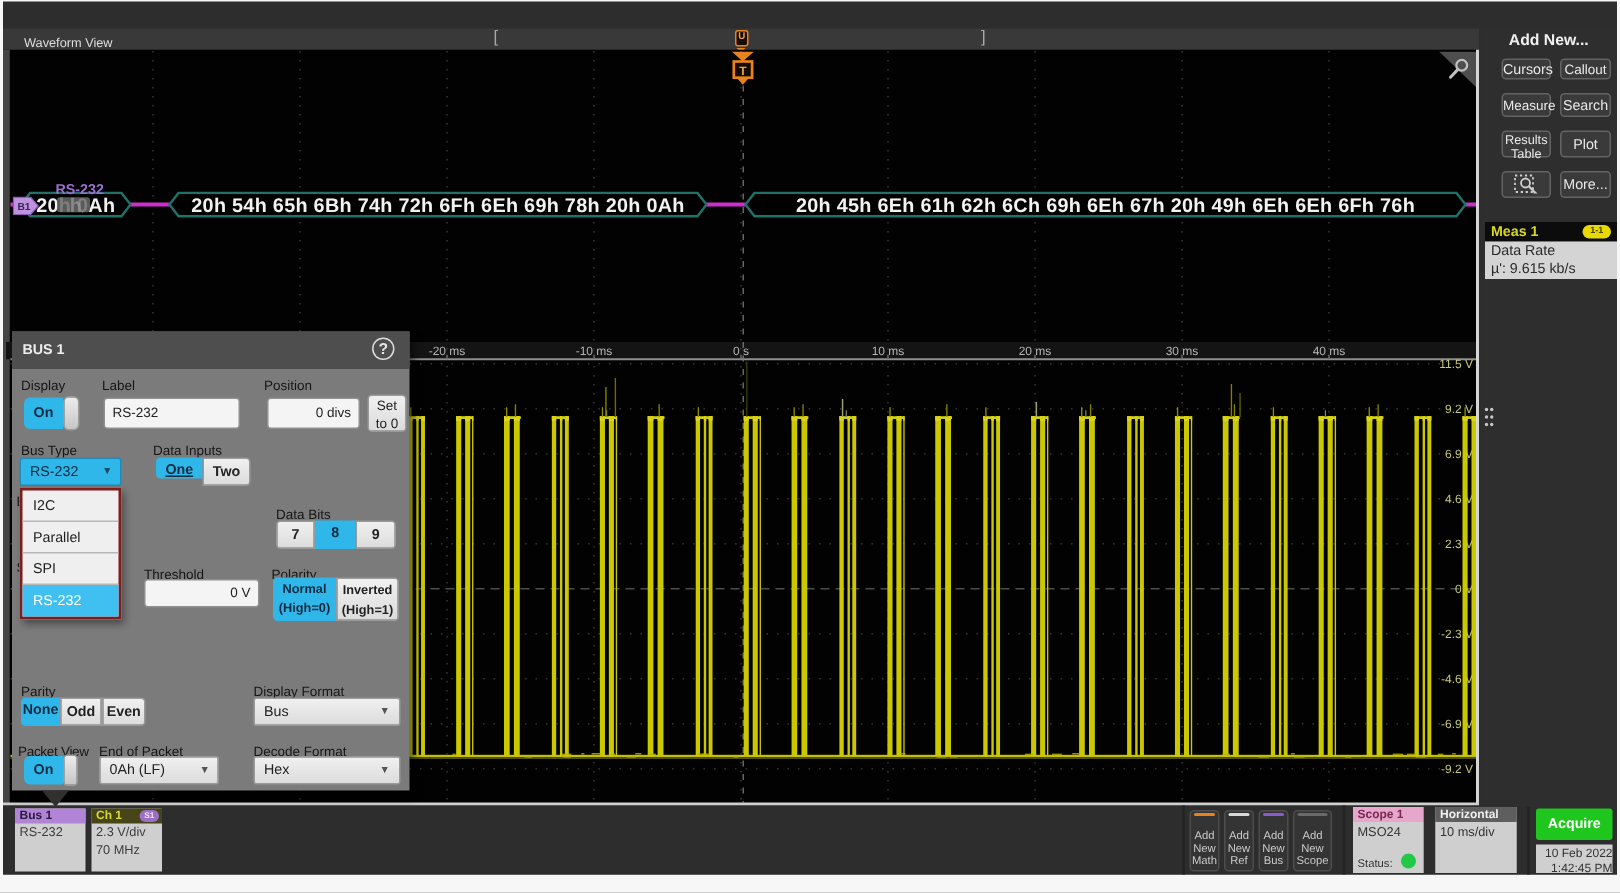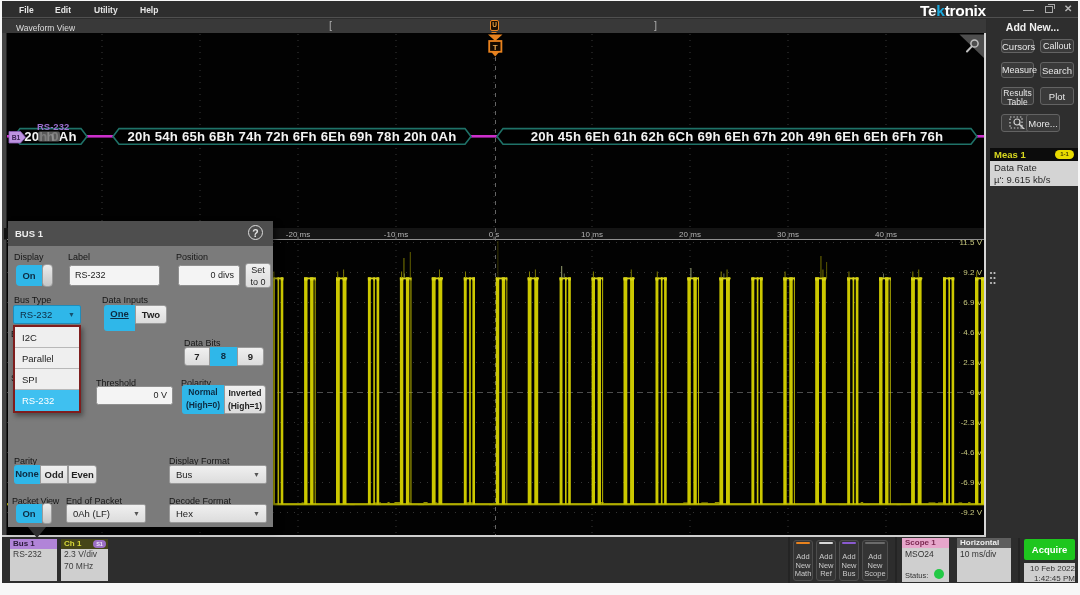--- a/index.html
+++ b/index.html
@@ -25,31 +25,20 @@
 #bottombar{position:absolute;left:0;top:536px;width:1076px;height:46px;background:#2d2d2d;}
 .badgehdr{position:absolute;left:0;top:0;width:100%;height:10px;font-size:8px;font-weight:bold;padding-left:3px;line-height:10px;}
 .badgebody{position:absolute;left:0;top:10px;width:100%;font-size:8.5px;color:#3c3c3c;padding-left:3px;line-height:11.5px;}
 .addbtn{position:absolute;top:3px;height:41px;background:#343434;border:1px solid #4d4d4d;border-radius:3px;font-size:7.5px;color:#cacaca;text-align:center;line-height:8.5px;}
 .addbar{position:absolute;left:2px;right:2px;top:1px;height:2px;border-radius:1px;}
 .panelhdr{position:absolute;left:0;top:0;width:100%;height:10px;font-size:8px;font-weight:bold;line-height:10px;padding-left:3px;}
 .panelbody{position:absolute;left:0;top:10px;width:100%;bottom:0;background:#cfcfcf;font-size:8.5px;color:#333;padding:1px 0 0 3px;}
 </style></head><body>
 <div id="page">
     <div id="win">
-<div id="menubar">
-<span class="mitem" style="left:17px;">File</span>
-<span class="mitem" style="left:53px;">Edit</span>
-<span class="mitem" style="left:92px;">Utility</span>
-<span class="mitem" style="left:138px;">Help</span>
-<div id="logo">Te<span class="k">k</span>tronix</div>
-<div class="abs" style="left:1021px;top:8.5px;width:11px;border-top:1.8px solid #aaaaaa;"></div>
-<div class="abs" style="left:1046px;top:3px;width:7px;height:5px;border-top:1.5px solid #aaaaaa;border-right:1.5px solid #aaaaaa;"></div>
-        <div class="abs" style="left:1043px;top:5px;width:8px;height:7px;border:1.5px solid #aaaaaa;background:#2e2e2e;"></div>
-<div class="abs" style="left:1062px;top:2px;color:#b8b8b8;font-size:10px;font-weight:bold;">✕</div>
-</div>
 <div id="tabbar">
 <span class="abs" style="left:14px;top:3.5px;font-size:8.5px;color:#dedede;">Waveform View</span>
 <span class="abs" style="left:327px;top:0px;font-size:11px;color:#a8a8a8;">[</span>
 <span class="abs" style="left:652px;top:0px;font-size:11px;color:#a8a8a8;">]</span>
 <div class="abs" style="left:488px;top:1px;width:9px;height:10.5px;border:1.5px solid #e8821e;border-radius:2px;background:#1a0d00;color:#e8a040;font-size:6.5px;text-align:center;line-height:8px;font-weight:bold;">U</div>
 <div class="abs" style="left:489px;top:12.5px;width:0;height:0;border-left:3px solid transparent;border-right:3px solid transparent;border-top:3px solid #e8821e;"></div>
 </div>
 <svg id="wavesvg" width="984" height="503" viewBox="2 33 984 503">
 <rect x="2" y="33" width="984" height="503" fill="#020202"></rect>
         <rect x="2" y="33" width="4.5" height="503" fill="#454545"></rect>
@@ -455,21 +444,21 @@
 <div class="sbtn" style="left:53px;top:43px;width:34px;height:16px;line-height:15px;">Search</div>
 <div class="sbtn" style="left:14px;top:68px;width:33px;height:18px;font-size:8.5px;line-height:9px;padding-top:1px;">Results<br>Table</div>
 <div class="sbtn" style="left:53px;top:68px;width:34px;height:18px;line-height:17px;">Plot</div>
 <div class="sbtn" style="left:14px;top:95px;width:33px;height:18px;">
 <svg width="20" height="15" viewBox="0 0 20 15" style="margin-top:1px;">
             <rect x="2" y="1" width="12" height="11" fill="none" stroke="#cfcfcf" stroke-width="1.2" stroke-dasharray="1.5,1.8"></rect>
             <circle cx="9" cy="6" r="3" fill="none" stroke="#cfcfcf" stroke-width="1.2"></circle>
             <line x1="11" y1="8" x2="14" y2="11" stroke="#cfcfcf" stroke-width="1.4"></line>
             <path d="M 13 9 L 17 13 L 14.5 13 Z" fill="#cfcfcf"></path>
           </svg></div>
-<div class="sbtn" style="left:39px;top:95px;width:34px;height:18px;line-height:17px;">More...</div>
+<div class="sbtn" style="left:53px;top:95px;width:34px;height:18px;line-height:17px;">More...</div>
 <svg class="abs" style="left:2px;top:252px;" width="8" height="16">
           <g fill="#c8c8c8">
             <circle cx="2" cy="2" r="1.1"></circle>
             <circle cx="2" cy="7" r="1.1"></circle>
             <circle cx="2" cy="12" r="1.1"></circle>
             <circle cx="5.5" cy="2" r="1.1"></circle>
             <circle cx="5.5" cy="7" r="1.1"></circle>
             <circle cx="5.5" cy="12" r="1.1"></circle>
           </g>
           <rect x="240.3" y="502.4" width="4.7" height="1" fill="#b8b400" opacity="0.8"></rect>
@@ -537,21 +526,21 @@
 <span class="dl" style="left:60px;top:31px;">Label</span>
 <span class="dl" style="left:168px;top:31px;">Position</span>
 <div class="abs" style="left:8px;top:44px;width:26px;height:21px;background:#2fb7e9;border-radius:4px 0 0 4px;color:#0d2b42;font-size:9.5px;font-weight:bold;text-align:center;line-height:21px;">On</div>
 <div class="abs" style="left:34px;top:43px;width:11px;height:23px;background:linear-gradient(#ececec,#c6c6c6);border:1px solid #9a9a9a;border-radius:4px;"></div>
 <div class="inp" style="left:61px;top:44px;width:91px;height:21px;line-height:19px;padding-left:5px;">RS-232</div>
 <div class="inp" style="left:170px;top:44px;width:62px;height:21px;line-height:19px;text-align:right;padding-right:5px;">0 divs</div>
 <div class="btn" style="left:237px;top:42px;width:26px;height:25px;border-radius:3px;font-size:9px;line-height:11.5px;padding-top:1px;">Set<br>to 0</div>
 <span class="dl" style="left:6px;top:74px;">Bus Type</span>
 <span class="dl" style="left:94px;top:74px;">Data Inputs</span>
 <div class="abs blue" style="left:5px;top:84px;width:68px;height:19px;border:1px solid #1f8cba;border-radius:2px;font-size:9.5px;line-height:17px;padding-left:6px;">RS-232<span style="position:absolute;right:5px;top:0;color:#14506e;font-size:7px;">▼</span></div>
-<div class="abs blue seg" style="left:96px;top:84px;width:31px;height:26px;border-radius:3px 0 0 3px;text-align:center;text-decoration:underline;">One</div>
+<div class="abs blue seg" style="left:96px;top:84px;width:31px;height:14px;border-radius:3px 0 0 3px;text-align:center;text-decoration:underline;">One</div>
 <div class="abs btn seg" style="left:127px;top:84px;width:32px;height:19px;border-radius:0 3px 3px 0;">Two</div>
 <span class="dl" style="left:3px;top:108px;">E</span>
 <span class="dl" style="left:3px;top:152px;">S</span>
 <div id="buslist">
 <div class="li">I2C</div>
 <div class="li">Parallel</div>
 <div class="li">SPI</div>
 <div class="li" style="background:#3fc0f0;color:#fff;border-bottom:none;">RS-232</div>
 </div>
 <span class="dl" style="left:176px;top:117px;">Data Bits</span>

